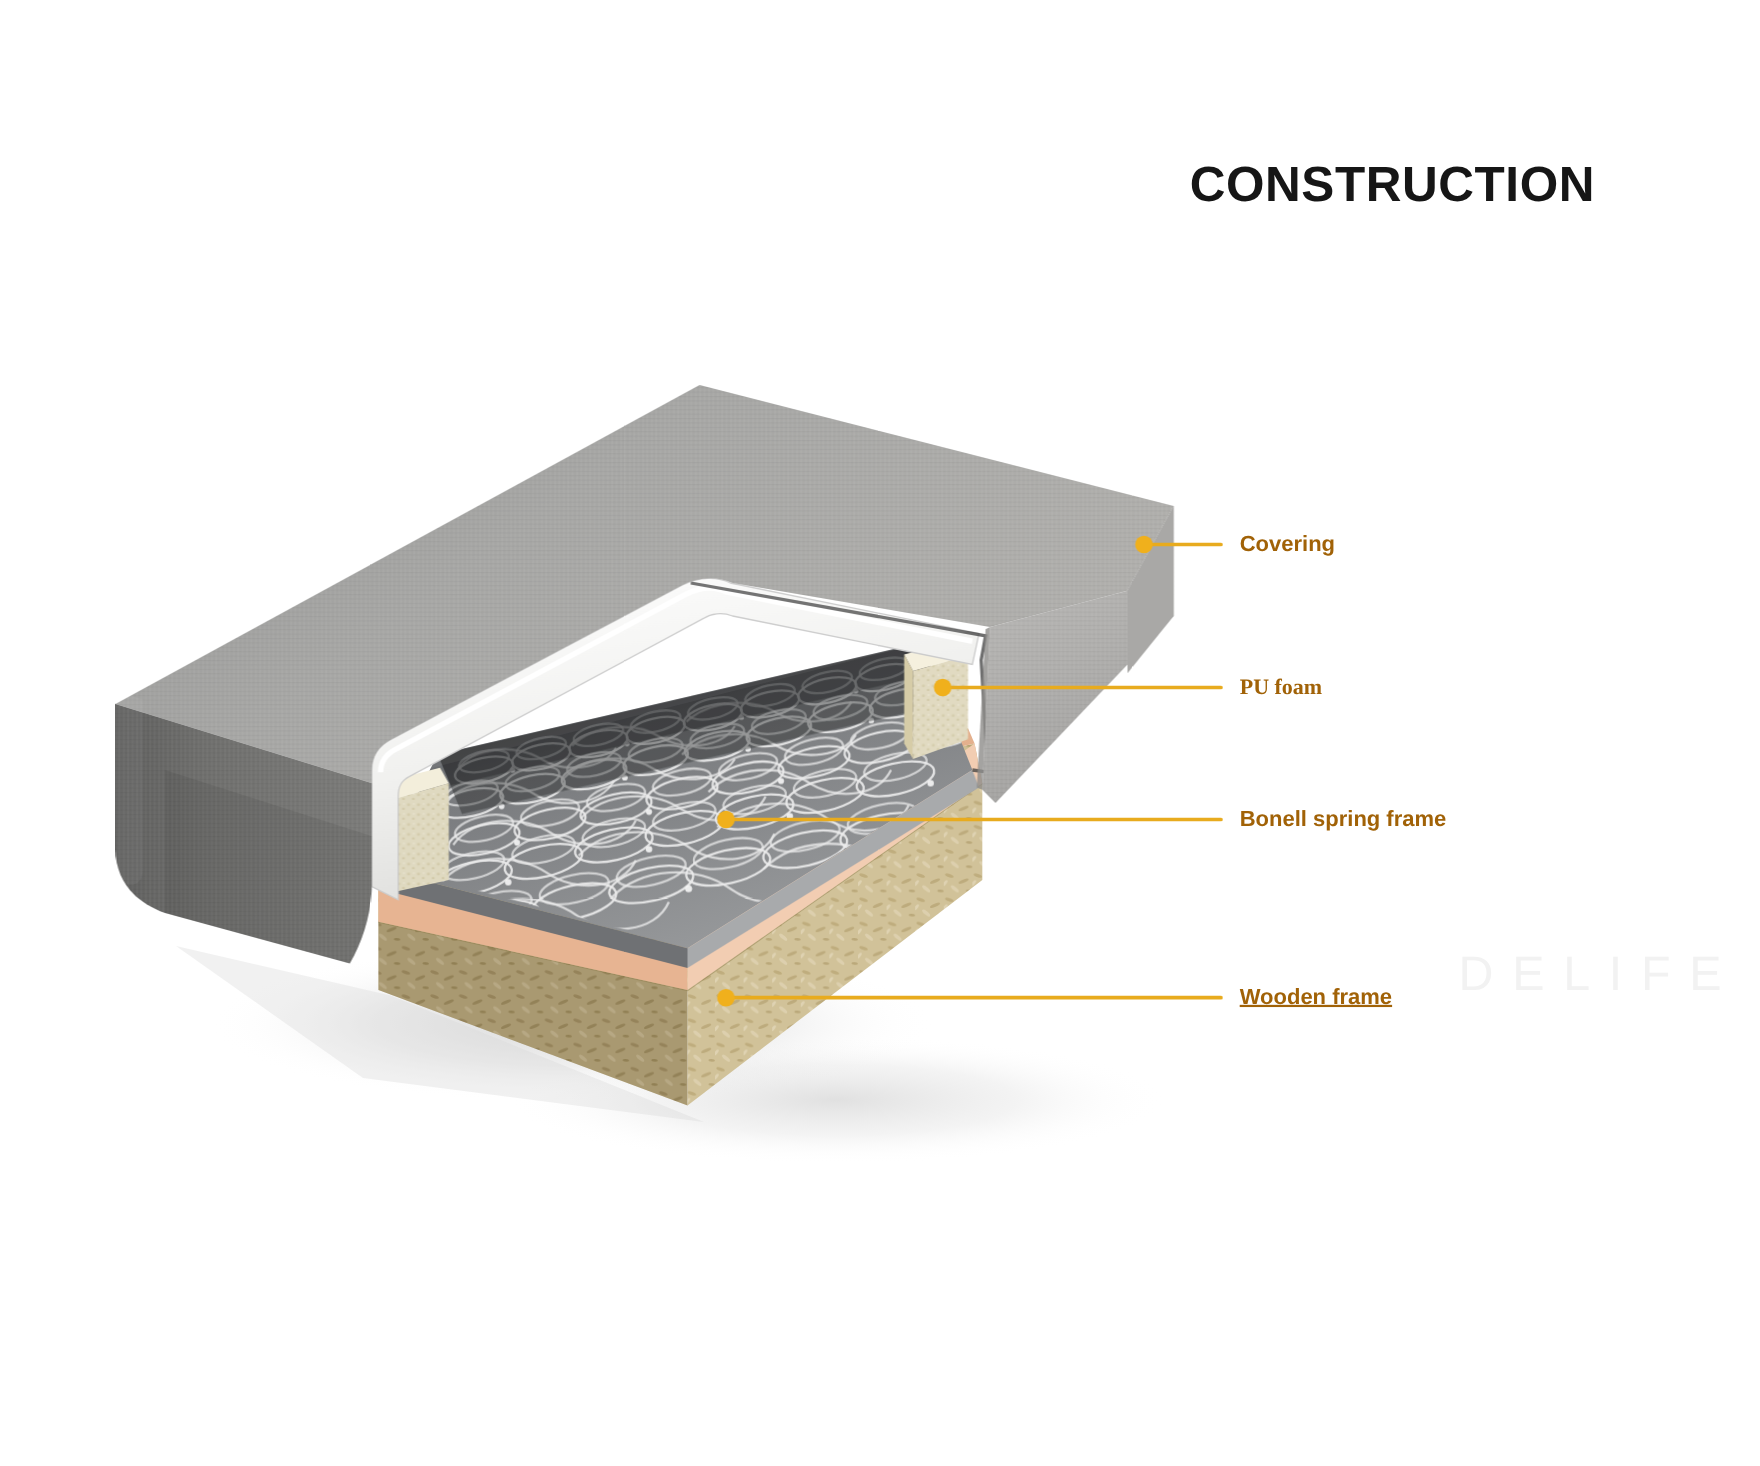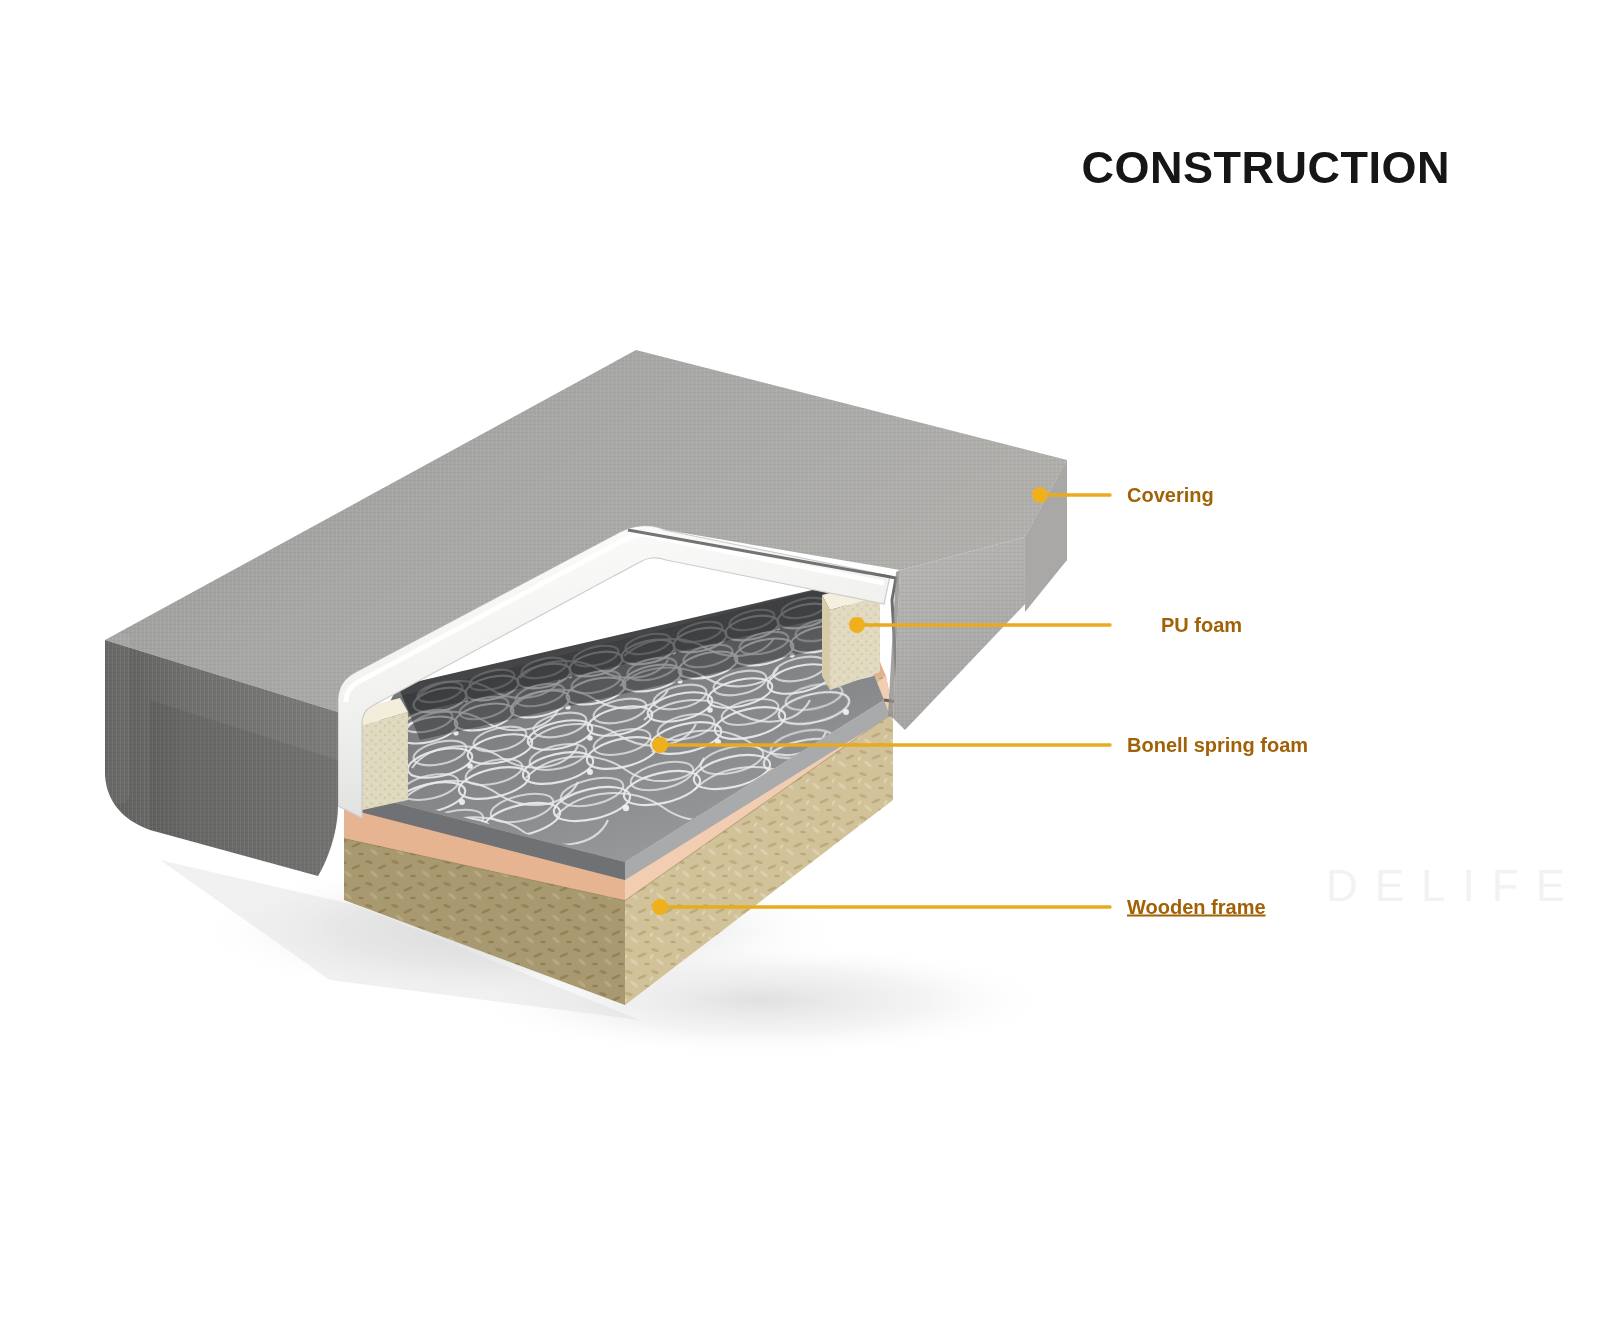--- a/index.html
+++ b/index.html
@@ -412,20 +412,20 @@
         <circle cx="857" cy="625" r="8" fill="#f0b01c"></circle>
         <line x1="660" y1="745" x2="1110" y2="745" stroke="#e8ab1e" stroke-width="3.4" stroke-linecap="round"></line>
         <circle cx="660" cy="745" r="8" fill="#f0b01c"></circle>
         <line x1="660" y1="907" x2="1110" y2="907" stroke="#e8ab1e" stroke-width="3.4" stroke-linecap="round"></line>
         <circle cx="660" cy="907" r="8" fill="#f0b01c"></circle>
       </g>
   </svg>
 
   <div id="labels">
       <div class="callout-label" style="left: 1127px; top: 495px;">Covering</div>
-      <div class="callout-label" style="left: 1161px; top: 625px;">PU foam</div>
-      <div class="callout-label" style="left: 1127px; top: 745px;">Bonell spring foam</div>
+      <div class="callout-label" style="left: 1127px; top: 625px; font-family: Liberation Serif, serif;">PU foam</div>
+      <div class="callout-label" style="left: 1127px; top: 745px;">Bonell spring frame</div>
       <div class="callout-label" style="left: 1127px; top: 907px; text-decoration: underline;">Wooden frame</div>
     </div>
 
   <div id="watermark">DELIFE</div>
 
 </div>
 
 </body></html>

